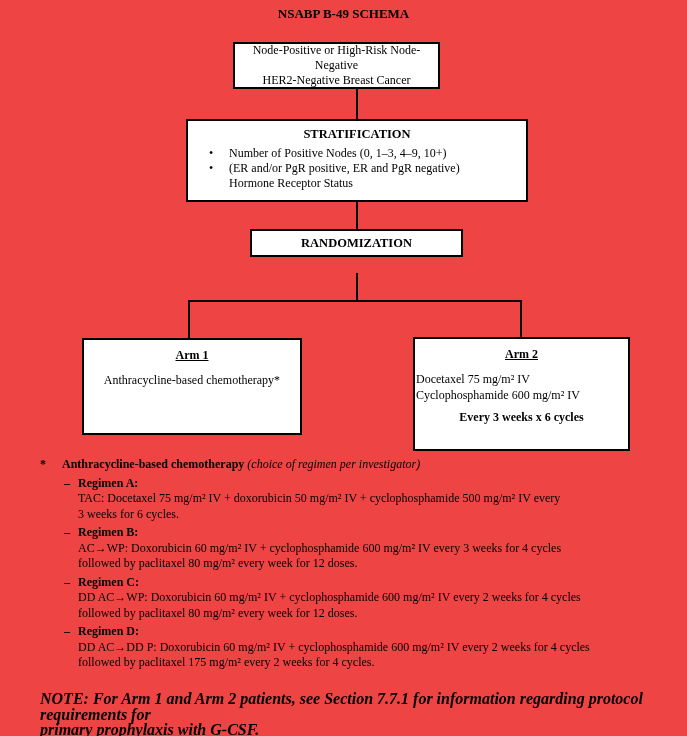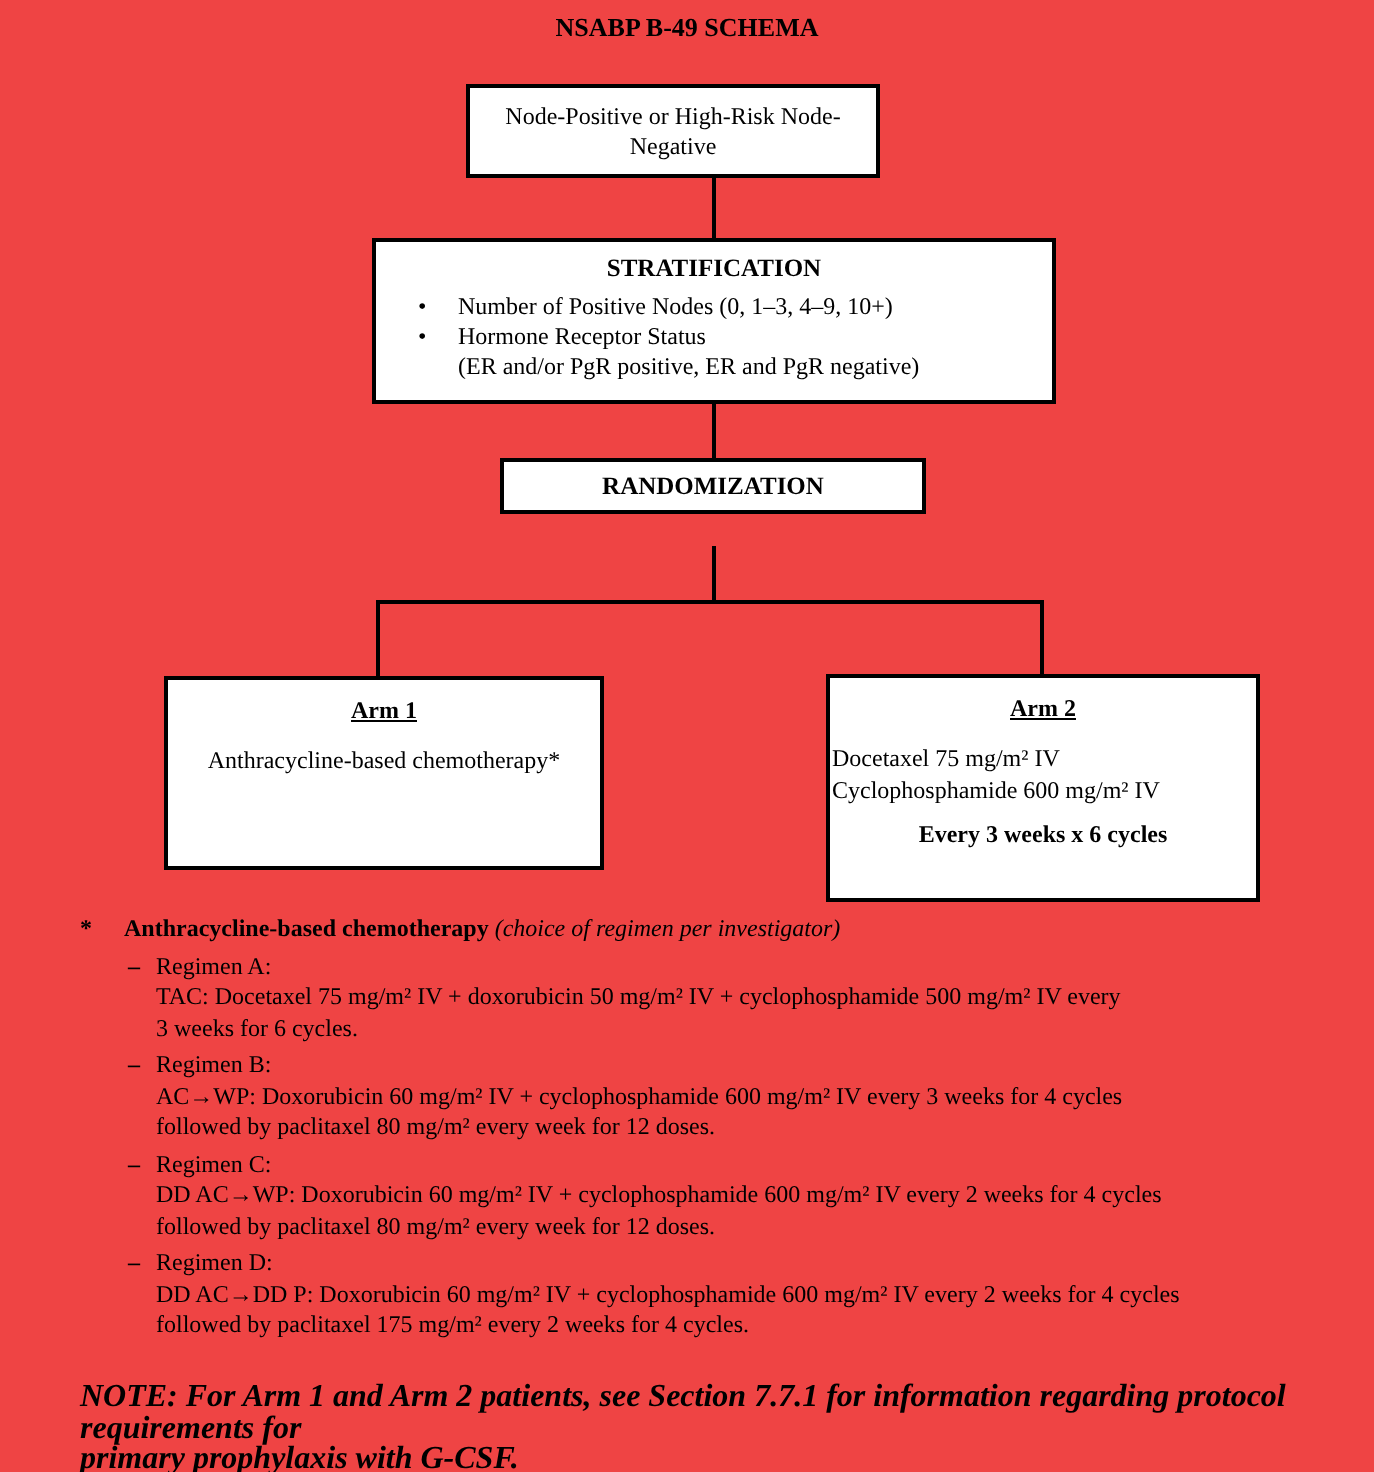--- a/index.html
+++ b/index.html
@@ -64,53 +64,54 @@
     left: 40px; top: 457px; width: 625px;
     font-size: 12px; line-height: 15.5px;
   }
   .fn-header { display: flex; }
   .fn-marker { width: 22px; flex: none; font-weight: bold; }
   .fn-header-bold { font-weight: bold; }
   .fn-header-italic { font-style: italic; }
   .regimen { margin-top: 3px; }
   .regimen-label-row { display: flex; }
   .regimen-dash { width: 14px; margin-left: 24px; flex: none; font-weight: bold; }
-  .regimen-label { font-weight: normal; }
+  .regimen-label { font-weight: bold; }
   .regimen-lines { margin-left: 38px; }
   .note {
     position: absolute;
     left: 40px; top: 691px; width: 630px;
     font-weight: bold; font-style: italic;
     font-size: 16px; line-height: 15.5px;
   }
 </style>
 </head>
 <body>
 
 <div class="page">
 
   <div class="title">NSABP B-49 SCHEMA</div>
 
   <div class="box top-box">
     <div>Node-Positive or High-Risk Node-Negative</div>
+    <div>HER2-Negative Breast Cancer</div>
   </div>
 
   <div class="connector v-line" style="left:356px; top:88px; height:31px;"></div>
 
   <div class="box strat-box">
     <div class="strat-heading">STRATIFICATION</div>
     <div class="bullet-row">
       <span class="bullet-glyph">•</span>
       <span>Number of Positive Nodes (0, 1–3, 4–9, 10+)</span>
     </div>
     <div class="bullet-row">
       <span class="bullet-glyph">•</span>
       <span>
+        <span style="display:block">(ER and/or PgR positive, ER and PgR negative)</span>
         <span style="display:block">Hormone Receptor Status</span>
-        <span style="display:block">(ER and/or PgR positive, ER and PgR negative)</span>
       </span>
     </div>
   </div>
 
   <div class="connector v-line" style="left:356px; top:202px; height:27px;"></div>
 
   <div class="box rand-box">
     <div>RANDOMIZATION</div>
   </div>
 

